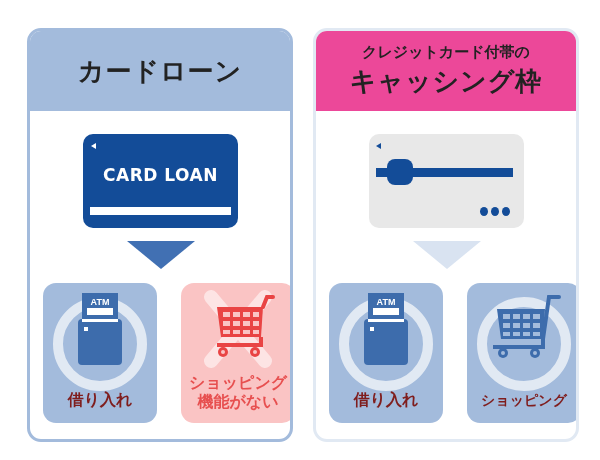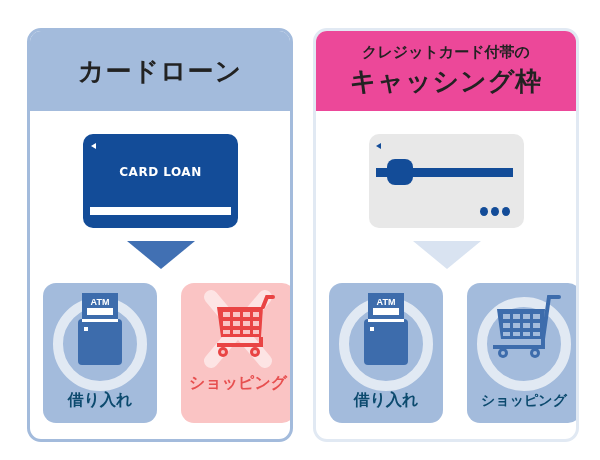--- a/index.html
+++ b/index.html
@@ -10,34 +10,34 @@
   .head{position:absolute;left:0;top:0;right:0;height:80px;display:flex;flex-direction:column;align-items:center;justify-content:center;color:#222;font-weight:bold;}
   .left .head{background:#a3bbdc;}
   .right .head{background:#ec4899;}
   .title-big{font-size:26px;letter-spacing:1px;}
   .title-small{font-size:15px;margin-bottom:2px;}
   .card{position:absolute;top:103px;width:155px;height:94px;border-radius:10px;box-sizing:border-box;}
   .left .card{left:53px;background:#134c98;}
   .right .card{left:53px;background:#e8e8e8;}
   .card .tri{position:absolute;left:8px;top:9px;width:0;height:0;border-top:3px solid transparent;border-bottom:3px solid transparent;border-right:5px solid #fff;}
   .right .card .tri{border-right-color:#134c98;left:7px;}
-  .card .label{position:absolute;left:0;right:0;top:31px;text-align:center;color:#fff;font-weight:bold;font-size:12px;letter-spacing:.5px;}
+  .card .label{position:absolute;left:0;right:0;top:31px;text-align:center;color:#fff;font-weight:bold;font-size:17px;letter-spacing:.5px;}
   .card .strip{position:absolute;left:7px;right:7px;top:73px;height:8px;background:#fff;}
   .card .bar{position:absolute;left:7px;right:11px;top:34px;height:9px;background:#134c98;}
   .card .chip{position:absolute;left:18px;top:25px;width:26px;height:26px;border-radius:8px;background:#134c98;}
   .card .dots{position:absolute;right:14px;bottom:12px;display:flex;gap:3px;}
   .card .dots span{width:8px;height:9px;border-radius:50%;background:#134c98;}
   .arrow{position:absolute;top:210px;left:97px;width:0;height:0;border-left:34px solid transparent;border-right:34px solid transparent;border-top:28px solid #4170b3;}
   .right .arrow{border-top-color:#d9e3f1;}
   .tile{position:absolute;top:252px;width:114px;height:140px;border-radius:13px;}
   .t1{left:13px;} .t2{left:151px;}
   .blue{background:#a3bbdc;}
   .pink{background:#fac4c4;}
   .ring{position:absolute;left:50%;top:14px;transform:translateX(-50%);width:74px;height:74px;border-radius:50%;border:10px solid #e1e9f3;}
-  .tile-label{position:absolute;left:0;right:0;text-align:center;font-weight:bold;color:#0c4a6e;font-size:16px;}
+  .tile-label{position:absolute;left:0;right:0;text-align:center;font-weight:bold;color:#7f1d1d;font-size:16px;}
   .pink .tile-label{color:#e74f4f;}
   svg{position:absolute;}
 </style>
 </head>
 <body>
 
 <div class="panel left">
   <div class="head">
     <div class="title-big">カードローン</div>
   </div>
@@ -84,20 +84,21 @@
       </g>
       <path d="M82 24 L86 14 H92" stroke="#e94444" stroke-width="4" fill="none" stroke-linecap="round"></path>
       <path d="M80 54 L80 62 H36" stroke="#e94444" stroke-width="4" fill="none"></path>
       <circle cx="42" cy="69" r="5" fill="#e94444"></circle>
         <circle cx="42" cy="69" r="2" fill="#fac4c4"></circle>
       <circle cx="74" cy="69" r="5" fill="#e94444"></circle>
         <circle cx="74" cy="69" r="2" fill="#fac4c4"></circle>
     </svg>
     <div class="tile-label" style="top:90px;line-height:19px;font-size:16px">
       <div>ショッピング</div>
+      <div>機能がない</div>
     </div>
   </div>
 </div>
 
 <div class="panel right">
   <div class="head">
     <div class="title-small">クレジットカード付帯の</div>
     <div class="title-big">キャッシング枠</div>
   </div>
   <div class="card">

